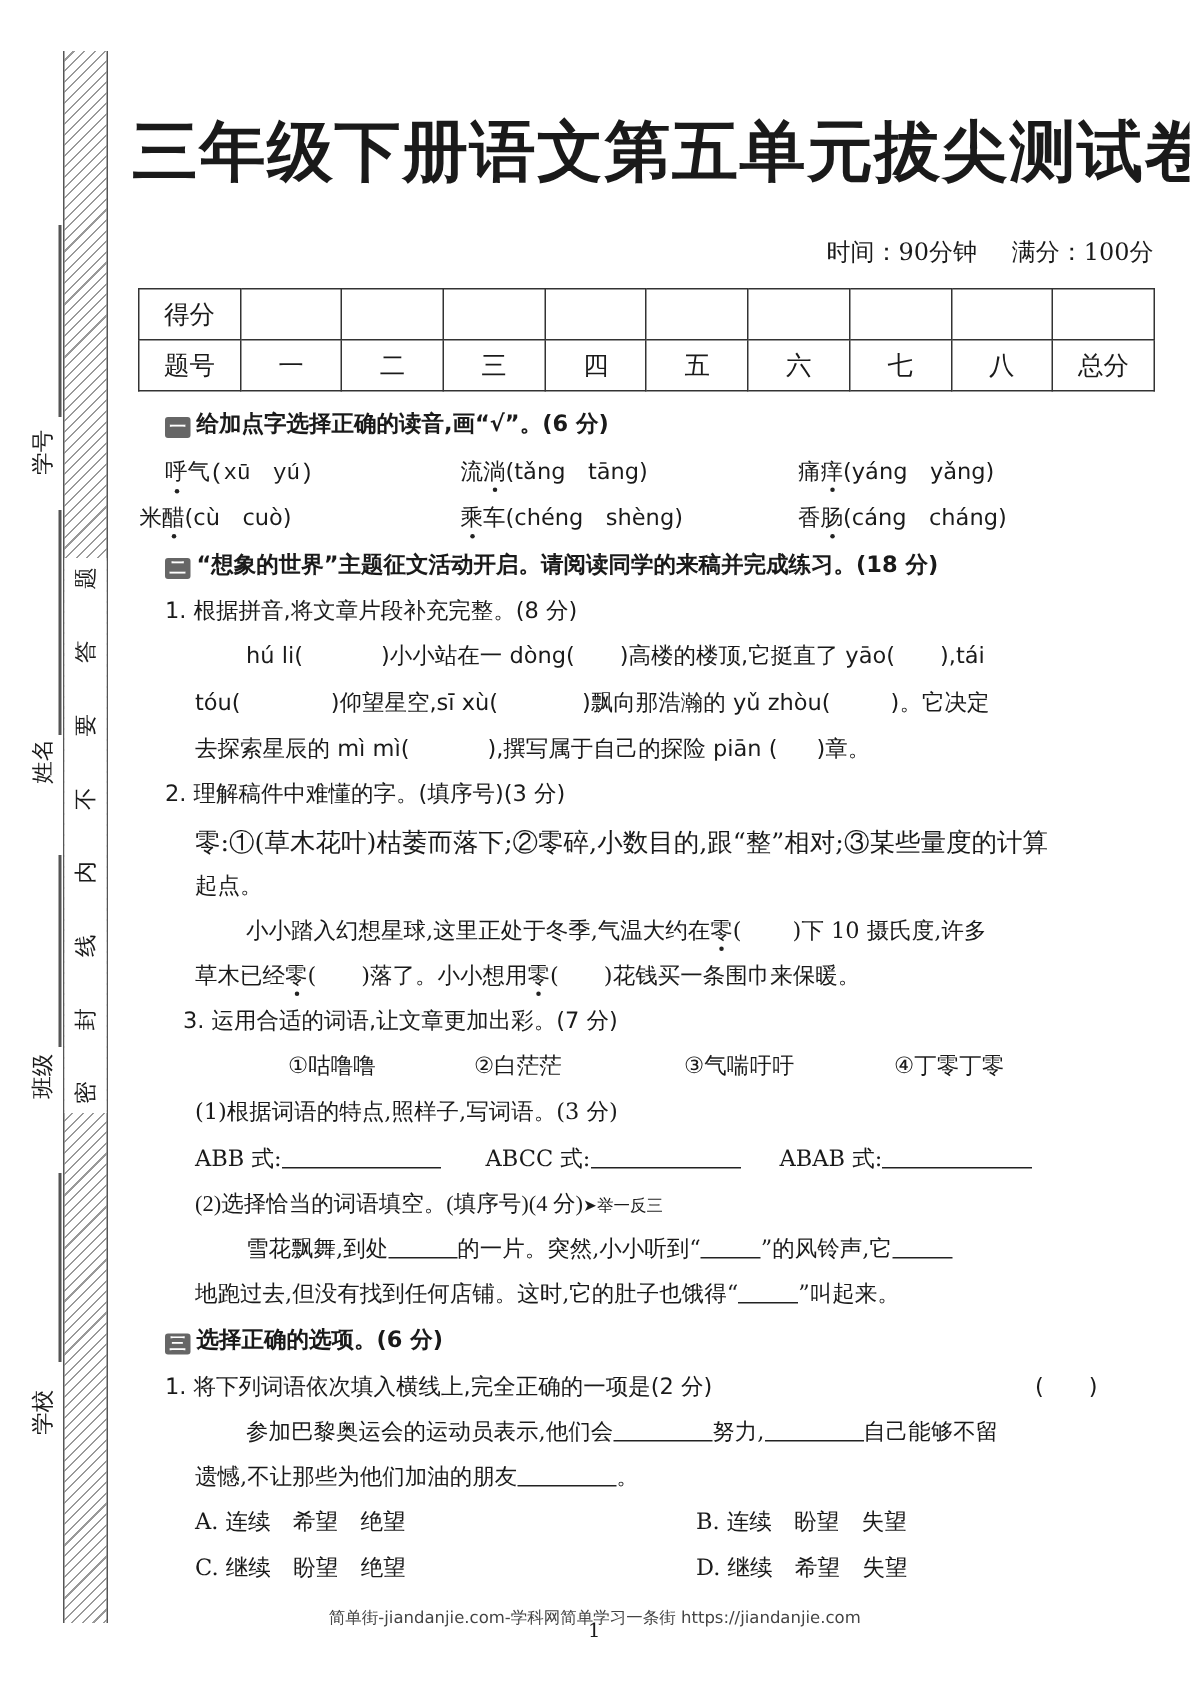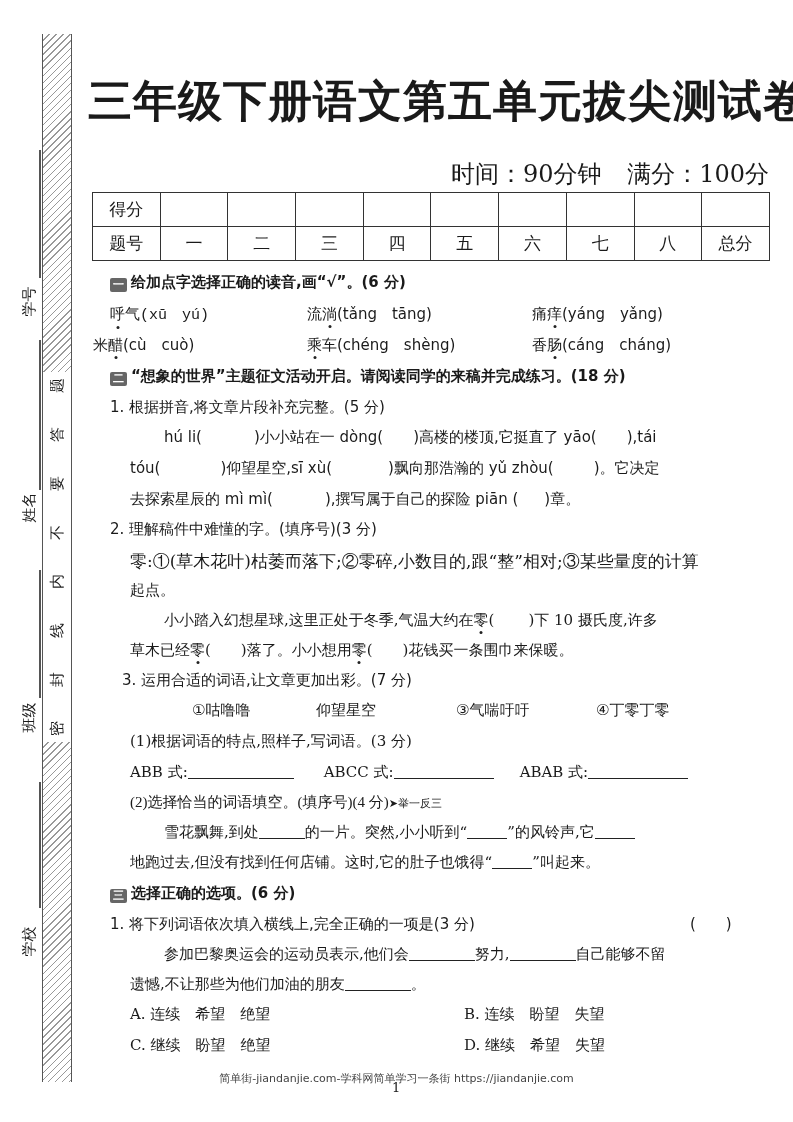--- a/index.html
+++ b/index.html
@@ -12,21 +12,21 @@
   .strip-words{position:absolute;left:43px;top:372px;width:28px;height:370px;background:#fff;
          display:flex;flex-direction:column;justify-content:space-between;align-items:center;
          font-size:15px;padding:4px 0;box-sizing:border-box;}
   .strip-words span{display:block;transform:rotate(-90deg);}
   .field{position:absolute;left:8px;width:30px;}
   .field .lbl{position:absolute;left:6px;font-size:15px;white-space:nowrap;transform:rotate(-90deg);transform-origin:center;}
   .field .ln{position:absolute;left:31px;width:1.5px;background:#555;}
   
   .title{position:absolute;left:88px;top:72px;font-size:44px;letter-spacing:1px;font-weight:bold;
          font-family:"DejaVu Serif",serif;white-space:nowrap;}
-  .meta{position:absolute;right:24px;top:158px;font-size:24px;white-space:nowrap;}
+  .meta{position:absolute;right:24px;top:158px;font-size:16px;white-space:nowrap;}
   .meta span{margin-left:18px;}
   
   table.score{position:absolute;left:92px;top:192px;width:678px;border-collapse:collapse;}
   table.score td{border:1.5px solid #333;height:31px;text-align:center;font-size:17px;width:68px;}
   
   .c{position:absolute;left:110px;font-size:15px;white-space:nowrap;font-family:"DejaVu Sans",sans-serif;}
   .sec{font-weight:bold;}
   .badge{display:inline-block;width:17px;height:14px;background:#666;border-radius:2px;color:#fff;
          font-size:11px;line-height:14px;text-align:center;margin-right:4px;vertical-align:-1px;}
   .dot{position:relative;}
@@ -123,21 +123,21 @@
 <div class="c" style="top:336px;left:307px;">
   <span></span><span class="dot">乘</span><span>车</span><span>(chéng　shèng)</span>
 </div>
 <div class="c" style="top:336px;left:532px;">
   <span>香</span><span class="dot">肠</span><span></span><span>(cáng　cháng)</span>
 </div>
 
 <div class="c sec" style="top:367px;">
   <span class="badge">二</span><span>“想象的世界”主题征文活动开启。请阅读同学的来稿并完成练习。(18 分)</span>
 </div>
-<div class="c" style="top:398px;">1. 根据拼音,将文章片段补充完整。(5 分)</div>
+<div class="c" style="top:398px;">1. 根据拼音,将文章片段补充完整。(8 分)</div>
 <div class="c" style="top:428px;left:164px;">
   <span>hú li(</span><span class="blank" style="width:52px;border:none;"></span><span>)小小站在一 dòng(</span><span class="blank" style="width:30px;border:none;"></span><span>)高楼的楼顶,它挺直了 yāo(</span><span class="blank" style="width:30px;border:none;"></span><span>),tái</span>
 </div>
 <div class="c" style="top:459px;left:130px;">
   <span>tóu(</span><span class="blank" style="width:60px;border:none;"></span><span>)仰望星空,sī xù(</span><span class="blank" style="width:56px;border:none;"></span><span>)飘向那浩瀚的 yǔ zhòu(</span><span class="blank" style="width:40px;border:none;"></span><span>)。它决定</span>
 </div>
 <div class="c" style="top:490px;left:130px;">
   <span>去探索星辰的 mì mì(</span><span class="blank" style="width:52px;border:none;"></span><span>),撰写属于自己的探险 piān (</span><span class="blank" style="width:26px;border:none;"></span><span>)章。</span>
 </div>
 
@@ -146,40 +146,40 @@
 <div class="c" style="top:581px;left:130px;font-family:'DejaVu Serif',serif;">起点。</div>
 <div class="c" style="top:611px;left:164px;font-family:'DejaVu Serif',serif;">
   <span>小小踏入幻想星球,这里正处于冬季,气温大约在</span><span class="dot">零</span><span>(</span><span class="blank" style="width:34px;border:none;"></span><span>)下 10 摄氏度,许多</span>
 </div>
 <div class="c" style="top:641px;left:130px;font-family:'DejaVu Serif',serif;">
   <span>草木已经</span><span class="dot">零</span><span>(</span><span class="blank" style="width:30px;border:none;"></span><span>)落了。小小想用</span><span class="dot">零</span><span>(</span><span class="blank" style="width:30px;border:none;"></span><span>)花钱买一条围巾来保暖。</span>
 </div>
 
 <div class="c" style="top:671px;margin-left:12px;">3. 运用合适的词语,让文章更加出彩。(7 分)</div>
 <div class="c" style="top:701px;left:192px;">
-  <span style="display:inline-block;width:124px;">①咕噜噜</span><span style="display:inline-block;width:140px;">仰望星空</span><span style="display:inline-block;width:140px;">③气喘吁吁</span><span>④丁零丁零</span>
+  <span style="display:inline-block;width:124px;">①咕噜噜</span><span style="display:inline-block;width:140px;">②白茫茫</span><span style="display:inline-block;width:140px;">③气喘吁吁</span><span>④丁零丁零</span>
 </div>
 <div class="c" style="top:732px;left:130px;font-family:'DejaVu Serif',serif;">(1)根据词语的特点,照样子,写词语。(3 分)</div>
 <div class="c" style="top:763px;left:130px;font-family:'DejaVu Serif',serif;">
   <span>ABB 式:</span><span class="blank" style="width:106px;margin-right:30px;"></span><span>ABCC 式:</span><span class="blank" style="width:100px;margin-right:26px;"></span><span>ABAB 式:</span><span class="blank" style="width:100px;"></span>
 </div>
 <div class="c" style="top:793px;left:130px;font-family:Liberation Serif, serif;">
   <span>(2)选择恰当的词语填空。(填序号)(4 分)</span><span class="small">➤举一反三</span>
 </div>
 <div class="c" style="top:823px;left:164px;font-family:'DejaVu Serif',serif;">
   <span>雪花飘舞,到处</span><span class="blank" style="width:46px;"></span><span>的一片。突然,小小听到“</span><span class="blank" style="width:40px;"></span><span>”的风铃声,它</span><span class="blank" style="width:40px;"></span>
 </div>
 <div class="c" style="top:853px;left:130px;font-family:'DejaVu Serif',serif;">
   <span>地跑过去,但没有找到任何店铺。这时,它的肚子也饿得“</span><span class="blank" style="width:40px;"></span><span>”叫起来。</span>
 </div>
 
 <div class="c sec" style="top:884px;">
   <span class="badge">三</span><span>选择正确的选项。(6 分)</span>
 </div>
-<div class="c" style="top:915px;">1. 将下列词语依次填入横线上,完全正确的一项是(3 分)</div>
+<div class="c" style="top:915px;">1. 将下列词语依次填入横线上,完全正确的一项是(2 分)</div>
 <div class="c" style="top:915px;left:690px;">(　　)</div>
 <div class="c" style="top:945px;left:164px;font-family:'DejaVu Serif',serif;">
   <span>参加巴黎奥运会的运动员表示,他们会</span><span class="blank" style="width:66px;"></span><span>努力,</span><span class="blank" style="width:66px;"></span><span>自己能够不留</span>
 </div>
 <div class="c" style="top:975px;left:130px;font-family:'DejaVu Serif',serif;">
   <span>遗憾,不让那些为他们加油的朋友</span><span class="blank" style="width:66px;"></span><span>。</span>
 </div>
 <div class="opt" style="top:1005px;left:130px;">A. 连续　希望　绝望</div>
 <div class="opt" style="top:1005px;left:464px;">B. 连续　盼望　失望</div>
 <div class="opt" style="top:1036px;left:130px;">C. 继续　盼望　绝望</div>

